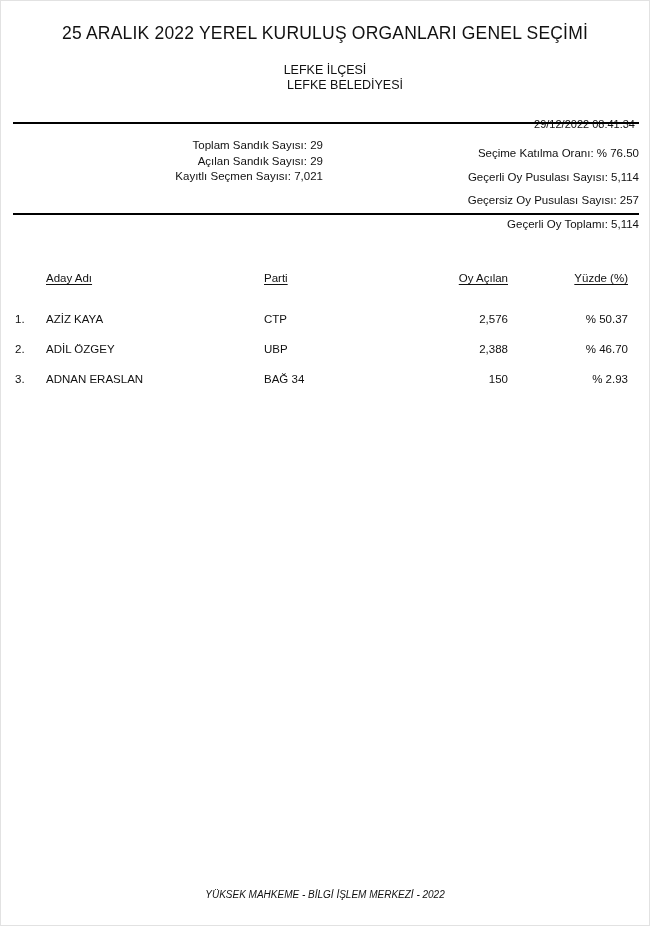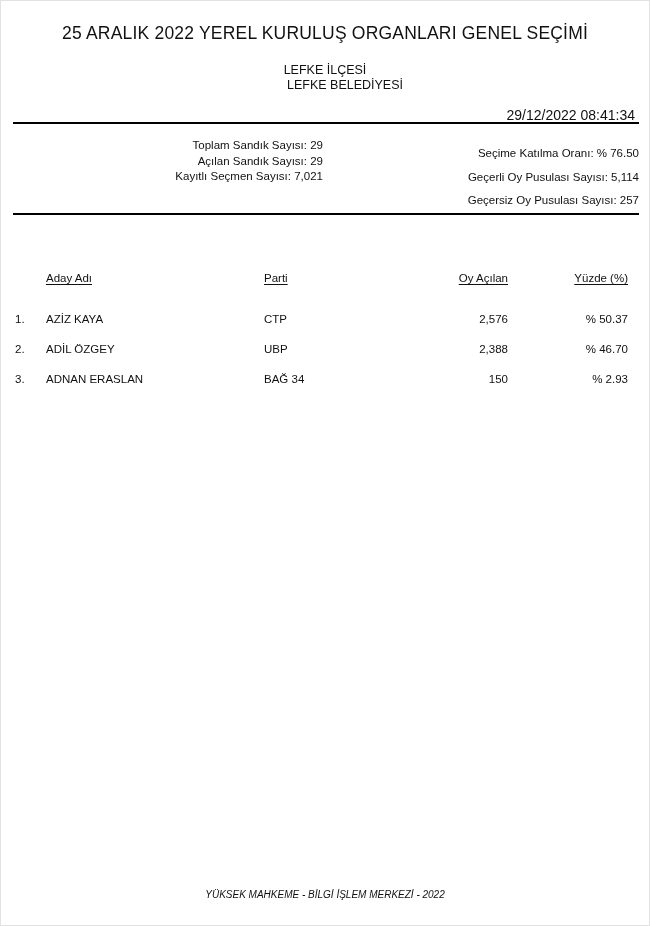--- a/index.html
+++ b/index.html
@@ -31,22 +31,22 @@
     position: absolute;
     left: 0; right: 0;
     text-align: center;
     font-size: 12.5px;
     font-weight: 400;
   }
   .subtitle.district { top: 62px; }
   .subtitle.municipality { top: 77px; padding-left: 40px; }
   .timestamp {
     position: absolute;
-    top: 106px; right: 14px;
-    font-size: 14px;
+    top: 117px; right: 14px;
+    font-size: 11px;
   }
   .rule {
     position: absolute;
     left: 12px;
     width: 626px;
     height: 2px;
     background: #000;
   }
   .rule-1 { top: 121px; }
   .rule-2 { top: 212px; }
@@ -122,20 +122,23 @@
     <div class="stats-right">
       <div class="stat-row">
         <span class="stat-label">Seçime Katılma Oranı</span><span class="stat-value">: % 76.50</span>
       </div>
       <div class="stat-row">
         <span class="stat-label">Geçerli Oy Pusulası Sayısı</span><span class="stat-value">: 5,114</span>
       </div>
       <div class="stat-row">
         <span class="stat-label">Geçersiz Oy Pusulası Sayısı</span><span class="stat-value">: 257</span>
       </div>
+      <div class="stat-row">
+        <span class="stat-label">Geçerli Oy Toplamı</span><span class="stat-value">: 5,114</span>
+      </div>
     </div>
   </div>
 
   <div class="rule rule-2"></div>
 
 
   <div class="table">
     <div class="thead">
       <span class="col-rank"></span>
       <span class="col-name th">Aday Adı</span>

